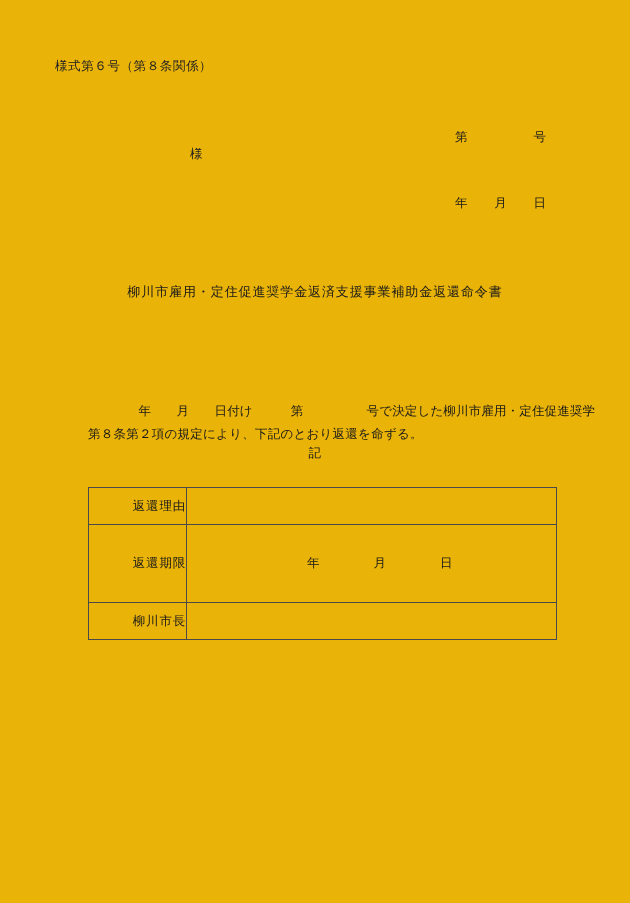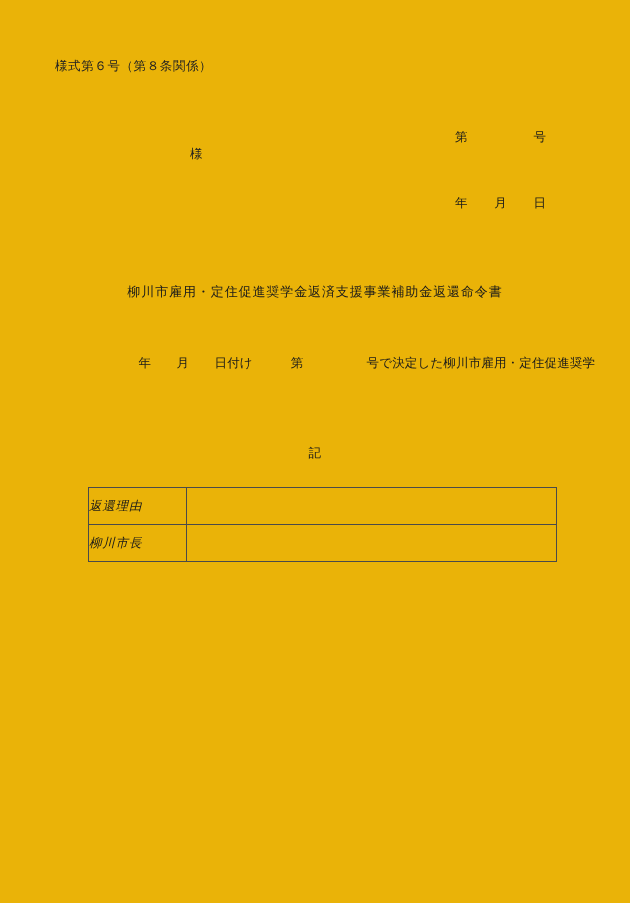--- a/index.html
+++ b/index.html
@@ -105,21 +105,21 @@
     top: 352px;
     width: 456px;
     font-size: 12.5px;
     line-height: 23px;
   }
   .body-block .line {
     display: block;
     white-space: pre;
     letter-spacing: 0.25px;
   }
-  .body-block .line.l1 { letter-spacing: 0.15px; }
+  .body-block .line.l1 { letter-spacing: 0.15px; margin-top: 48px; }
 
   
   .ki-mark {
     position: absolute;
     left: 0;
     right: 0;
     top: 445px;
     text-align: center;
     font-size: 12.5px;
     letter-spacing: 0.6px;
@@ -137,22 +137,21 @@
   .data-table td {
     border: 1px solid #4a4a4a;
     height: 36px;
     font-size: 12.5px;
     letter-spacing: 0.8px;
     padding: 0;
     vertical-align: middle;
   }
   .data-table td.label {
     width: 97px;
-    text-align: left;
-    font-style: italic;
+    text-align: right;
   }
   .data-table td.value {
     width: 359px;
     text-align: left;
     padding-left: 10px;
     white-space: pre;
   }
   .data-table td.value.amount {
     text-align: left;
     padding-left: 0;
@@ -180,30 +179,37 @@
     <span class="row">年　　月　　日</span>
   </div>
 
   <div class="t addressee">様</div>
 
 
   <div class="doc-title">柳川市雇用・定住促進奨学金返済支援事業補助金返還命令書</div>
 
   <div class="body-block">
     <span class="line l1">　　　　年　　月　　日付け　　　第　　　　　号で決定した柳川市雇用・定住促進奨学</span>
+    <span class="line">第８条第２項の規定により、下記のとおり返還を命ずる。</span>
   </div>
 
   <div class="ki-mark">記</div>
 
   <table class="data-table">
     <tbody>
       <tr>
         <td class="label">返還理由</td>
         <td class="value"></td>
       </tr>
       <tr>
+        <td class="label">返還期限</td>
+        <td class="value">
+          <span class="date-inner">年　　　　月　　　　日</span>
+        </td>
+      </tr>
+      <tr>
         <td class="label">柳川市長</td>
         <td class="value"></td>
       </tr>
     </tbody>
   </table>
 
 </div>
 
 </body></html>

